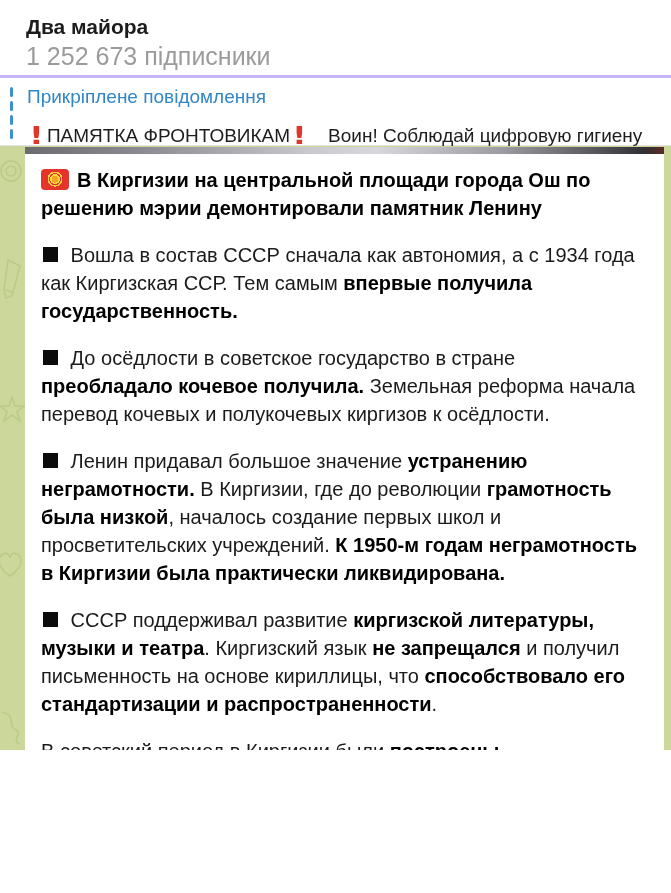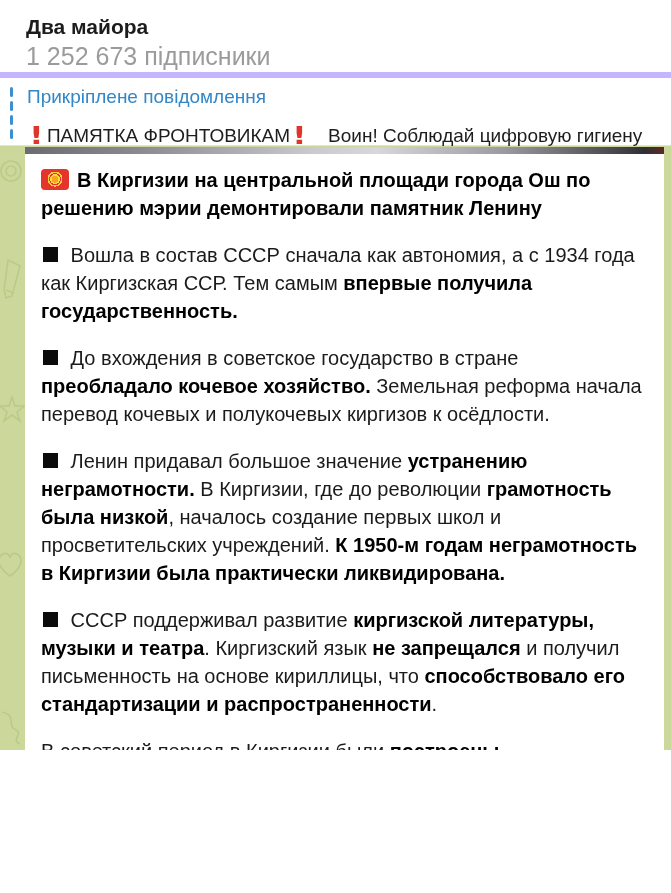--- a/index.html
+++ b/index.html
@@ -1,20 +1,20 @@
 <!DOCTYPE html>
 <html><head>
 <meta charset="utf-8">
 <style>
   * { margin:0; padding:0; box-sizing:border-box; }
   html,body { width:671px; height:893px; overflow:hidden; background:#fff;
     font-family:"Liberation Sans","DejaVu Sans",sans-serif; }
 
   
-  .header { height:78px; background:#ffffff; border-bottom:6px solid #c4b5fd;
+  .header { height:78px; background:#ffffff; border-bottom:3px solid #c4b5fd;
     padding:13px 20px 0 26px; cursor:pointer; }
   .channel-title { font-size:21px; font-weight:700; color:#1c1c1c; line-height:28px; }
   .channel-subscribers { font-size:25px; color:#9b9b9b; line-height:26px; margin-top:2px; }
 
   
   .pinned-bar { position:relative; height:68px; background:#ffffff;
     border-bottom:1px solid #e2e2e2; padding:6px 8px 0 27px; cursor:pointer; }
   .pin-dashes { position:absolute; left:10px; top:9px; width:3px; height:52px;
     display:flex; flex-direction:column; justify-content:space-between; }
   .pin-dash { width:3px; height:10px; border-radius:2px; background:#3e8fd0; }
@@ -96,19 +96,19 @@
   </svg>
   <svg class="doodle" style="left:-6px;top:680px" width="34" height="34" viewBox="0 0 34 34">
     <path d="M17 4 L20 13 L29 13 L22 19 L25 28 L17 22 L9 28 L12 19 L5 13 L14 13 Z" fill="none" stroke="#b9c884" stroke-width="1.6"></path>
   </svg>
 
   <div class="message-bubble">
     <div class="media-strip"></div>
     <div class="message-text">
         <div class="paragraph"><span class="msg-icon kyrgyzstan-flag-icon"></span><span class="b">В Киргизии на центральной площади города Ош по решению мэрии демонтировали памятник Ленину</span></div>
         <div class="paragraph"><span class="msg-icon black-square-icon"></span><span> Вошла в состав СССР сначала как автономия, а с 1934 года как Киргизская ССР. Тем самым </span><span class="b">впервые получила государственность.</span></div>
-        <div class="paragraph"><span class="msg-icon black-square-icon"></span><span> До вхождения в советское государство в стране </span><span class="b">преобладало кочевое хозяйство.</span><span> Земельная реформа начала перевод кочевых и полукочевых киргизов к осёдлости.</span></div>
+        <div class="paragraph"><span class="msg-icon black-square-icon"></span><span> До осёдлости в советское государство в стране </span><span class="b">преобладало кочевое получила.</span><span> Земельная реформа начала перевод кочевых и полукочевых киргизов к осёдлости.</span></div>
         <div class="paragraph"><span class="msg-icon black-square-icon"></span><span> Ленин придавал большое значение </span><span class="b">устранению неграмотности.</span><span> В Киргизии, где до революции </span><span class="b">грамотность была низкой</span><span>, началось создание первых школ и просветительских учреждений. </span><span class="b">К 1950-м годам неграмотность в Киргизии была практически ликвидирована.</span></div>
         <div class="paragraph"><span class="msg-icon black-square-icon"></span><span> СССР поддерживал развитие </span><span class="b">киргизской литературы, музыки и театра</span><span>.  Киргизский язык </span><span class="b">не запрещался</span><span> и получил письменность на основе кириллицы, что </span><span class="b">способствовало его стандартизации и распространенности</span><span>.</span></div>
         <div class="paragraph"><span> В советский период в Киргизии были </span><span class="b">построены</span></div>
       </div>
   </div>
 </div>
 
 </body></html>

